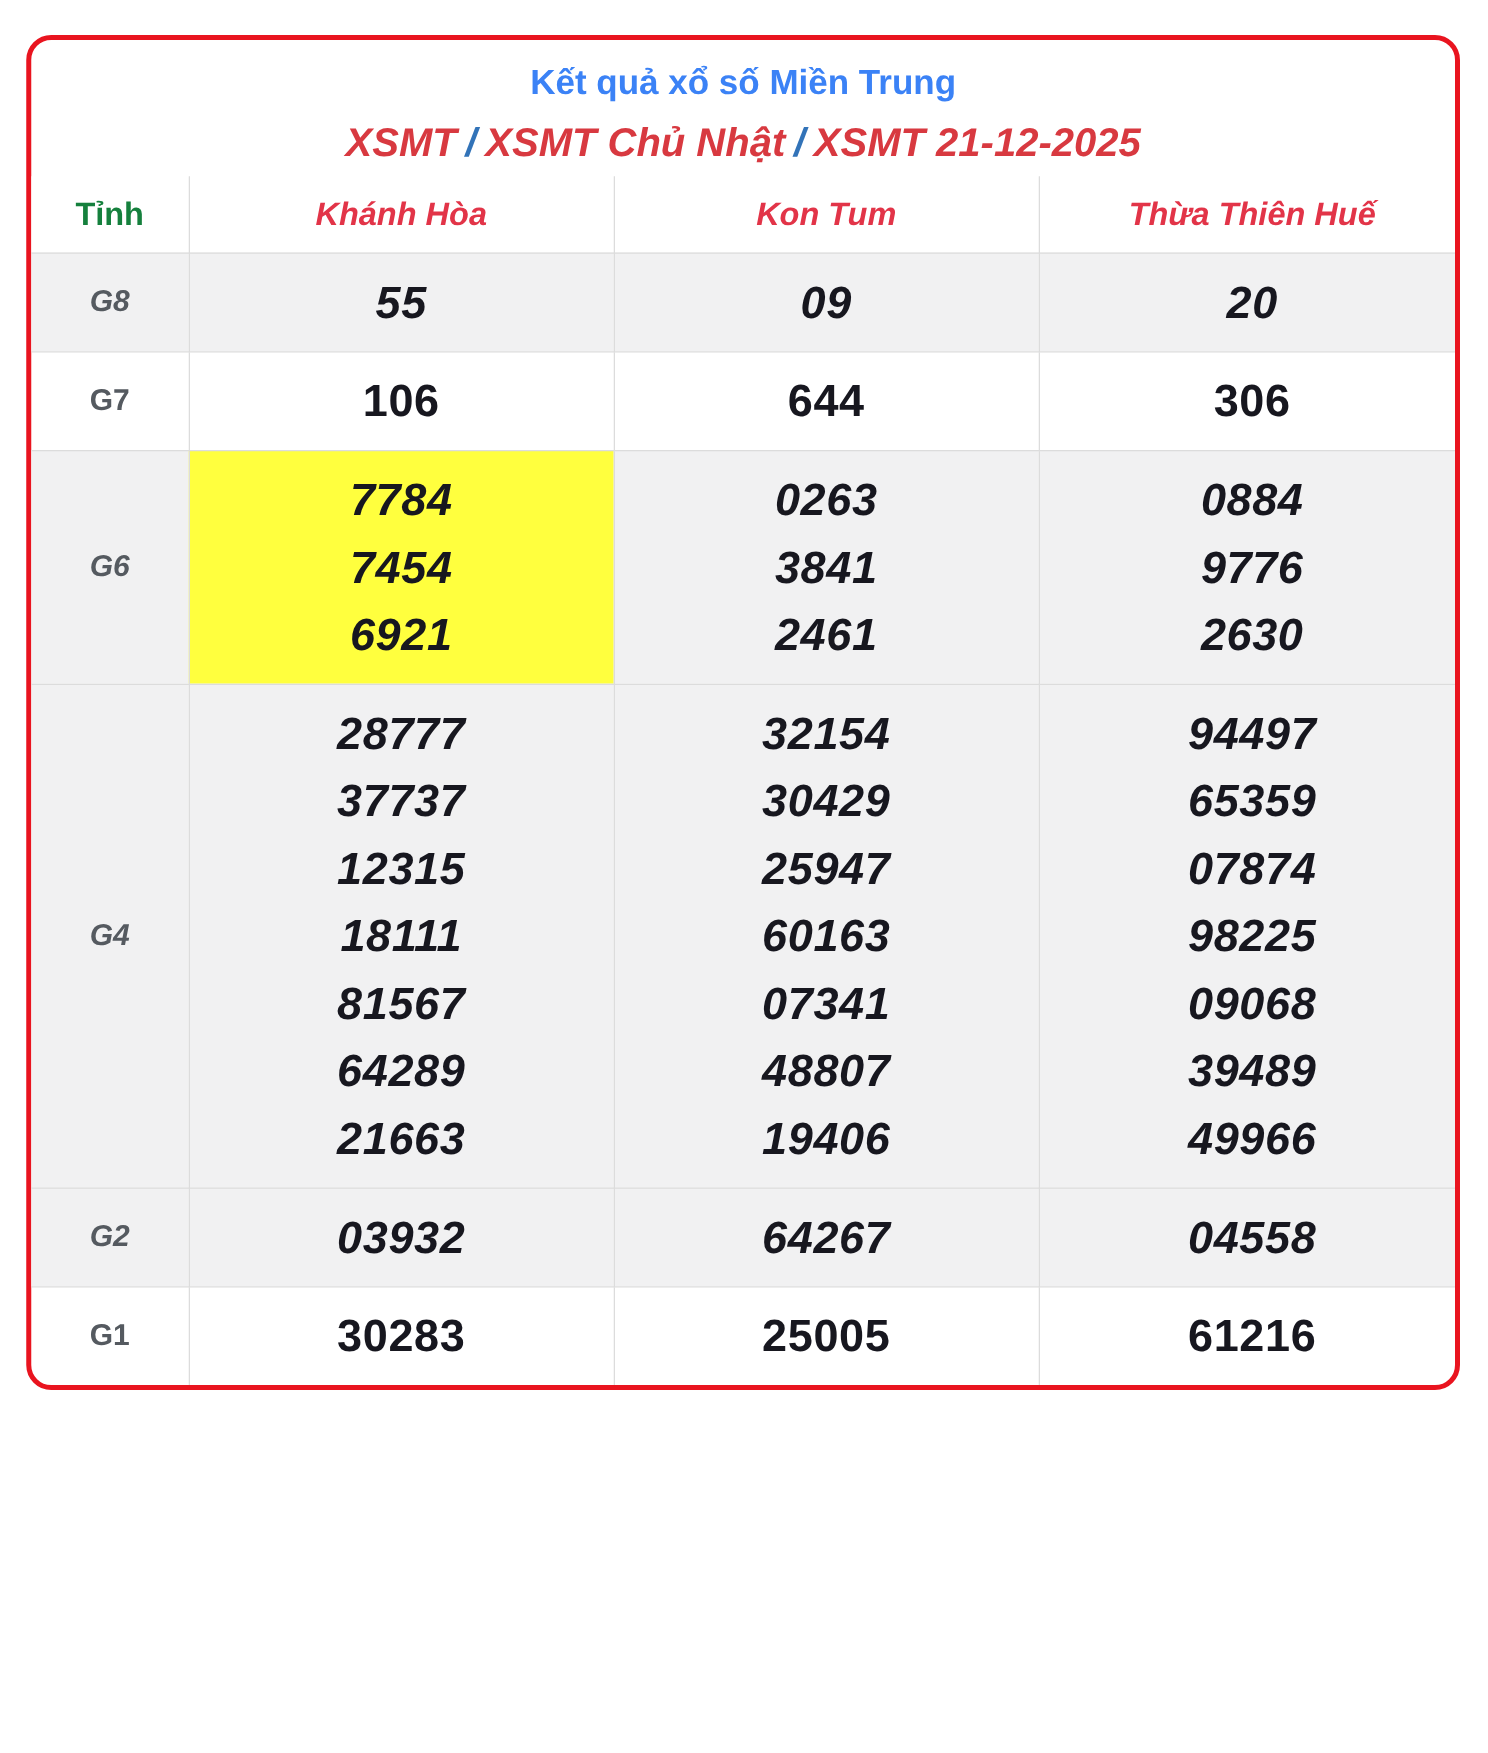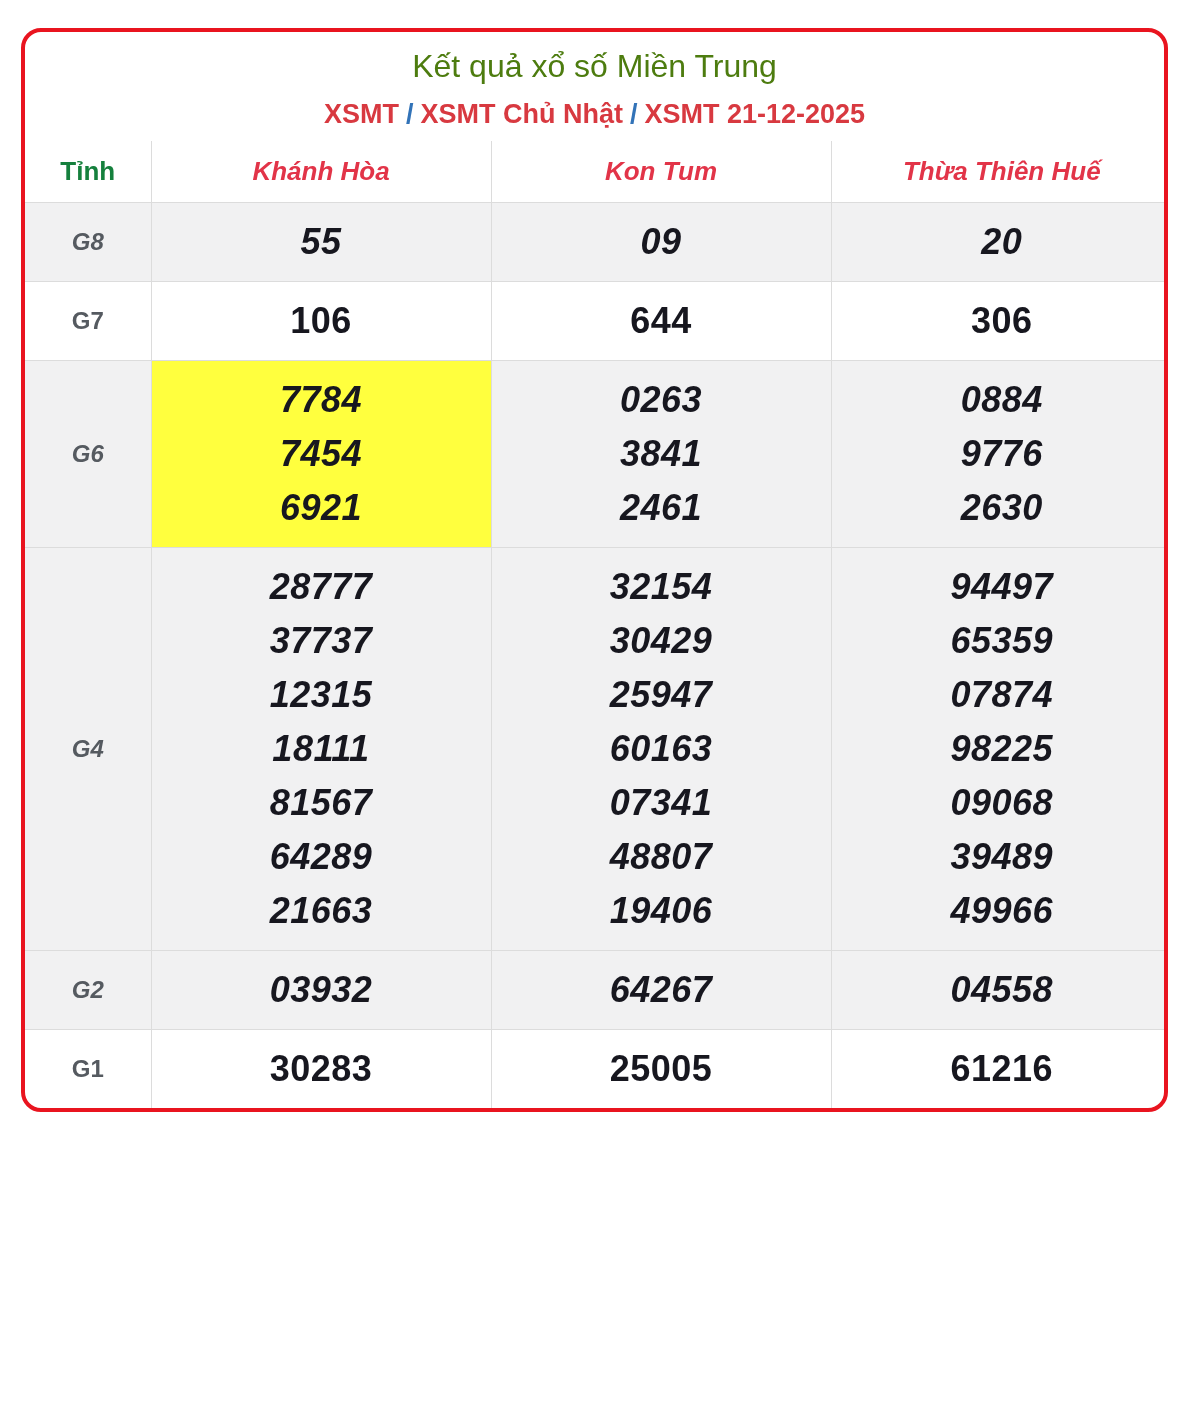--- a/index.html
+++ b/index.html
@@ -19,30 +19,31 @@
     border-radius: 20px;
     overflow: hidden;
     background: #ffffff;
   }
   .card-head {
     text-align: center;
     padding: 13px 10px 10px;
   }
   .page-title {
     margin: 0 0 10px 0;
+    font-size: 28px;
+    line-height: 42px;
+    font-weight: bold;
+    color: #3b82f6;
+  }
+  .breadcrumb {
     font-size: 32px;
-    line-height: 42px;
-    font-weight: normal;
-    color: #4d7c0f;
-  }
-  .breadcrumb {
-    font-size: 27px;
     line-height: 34px;
     font-weight: bold;
     color: #d83940;
+    font-style: italic;
   }
   .breadcrumb a {
     color: #d83940;
     text-decoration: none;
     cursor: pointer;
   }
   .breadcrumb .sep {
     color: #3273b8;
     font-weight: 600;
     padding: 0 7px;

